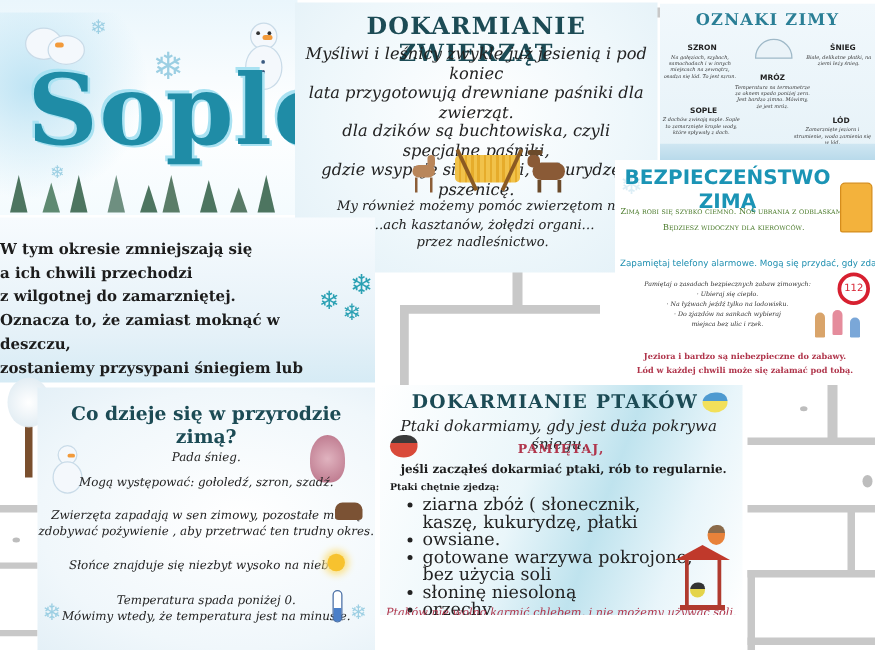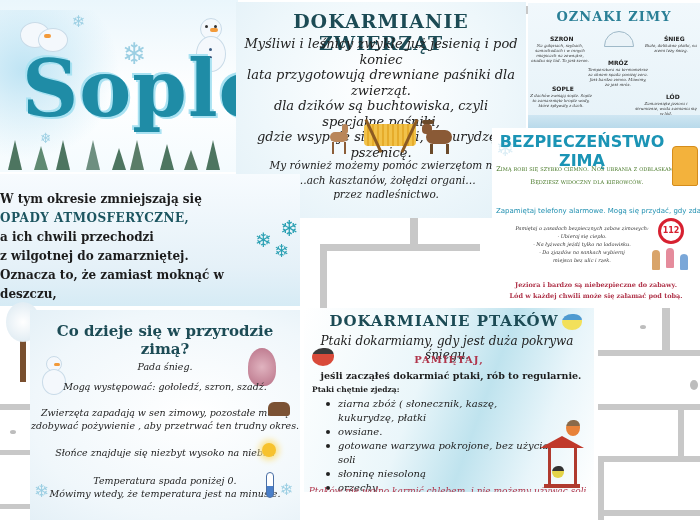--- a/index.html
+++ b/index.html
@@ -89,23 +89,23 @@
     position: absolute; top: 4px; left: 0; width: 180px; text-align: center;
     font-family: "DejaVu Sans", sans-serif; font-weight: bold; font-size: 16px;
     color: #1b94b5; letter-spacing: 0px;
   }
   .bz-sub { position: absolute; left: 0; width: 190px; text-align: center; font-family: "DejaVu Serif", serif; font-size: 6.5px; color: #4a7a2a; font-variant: small-caps; }
   .bz-alarm { position: absolute; top: 79px; left: 4px; width: 204px; font-family: "DejaVu Sans", sans-serif; font-size: 7px; color: #1f8fb0; white-space: nowrap; }
   .bz-rules { position: absolute; top: 96px; left: 20px; width: 140px; font-family: "DejaVu Serif", serif; font-style: italic; font-size: 5px; line-height: 8px; color: #333; text-align: center; }
   .bz-warn { position: absolute; left: 0; width: 208px; text-align: center; font-family: "DejaVu Serif", serif; font-weight: bold; font-size: 6.5px; color: #b0354b; }
   .vest { position: absolute; left: 180px; top: 18px; width: 26px; height: 40px; background: #f3b23c; border-radius: 4px 4px 2px 2px; border: 1px solid #d58d1c; }
   .phone112 {
-    position: absolute; left: 166px; top: 90px; width: 26px; height: 26px; border-radius: 50%;
+    position: absolute; left: 178px; top: 90px; width: 26px; height: 26px; border-radius: 50%;
     border: 3px solid #d72030; background: #fff; color: #d72030;
-    font-family: "DejaVu Sans", sans-serif; font-weight: bold; font-size: 8px; text-align: center; line-height: 20px;
+    font-family: "DejaVu Sans", sans-serif; font-weight: normal; font-size: 8px; text-align: center; line-height: 20px;
   }
   .skaters { position: absolute; left: 160px; top: 118px; width: 40px; height: 28px; }
   .skater { position: absolute; width: 8px; height: 20px; border-radius: 4px 4px 1px 1px; }
 
   
   .opady-card {
     left: 0; top: 174px; width: 300px; height: 132px;
     background: linear-gradient(180deg, #f7fbfe 0%, #e5f1f8 70%, #d6ebf5 100%);
   }
   .op-text {
@@ -132,21 +132,21 @@
   .ptakow-card {
     left: 304px; top: 308px; width: 290px; height: 184px;
     background: linear-gradient(110deg, #ffffff 0%, #eaf6fa 40%, #bfe3ee 60%, #e8f5fa 80%, #ffffff 100%);
   }
   .pt-heading { position: absolute; top: 4px; left: 0; width: 280px; font-size: 15px; }
   .pt-intro { position: absolute; top: 26px; left: 8px; width: 270px; font-size: 12px; }
   .pt-pamietaj { position: absolute; top: 46px; left: 0; width: 290px; text-align: center; font-family: "DejaVu Serif", serif; font-weight: bold; font-size: 10px; color: #b0354b; letter-spacing: 1px; }
   .pt-rule { position: absolute; top: 62px; left: 4px; width: 286px; text-align: center; font-family: "DejaVu Serif", serif; font-weight: bold; font-size: 9.5px; color: #1c1c1c; }
   .pt-eat { position: absolute; top: 77px; left: 8px; font-family: "DejaVu Serif", serif; font-weight: bold; font-size: 7.5px; color: #1c1c1c; }
   .pt-list { position: absolute; top: 89px; left: 22px; width: 230px; list-style: none; }
-  .pt-list li { position: relative; font-family: "DejaVu Serif", serif; font-style: italic; font-size: 10px; line-height: 14px; color: #222; padding-left: 12px; }
+  .pt-list li { position: relative; font-family: "DejaVu Serif", serif; font-size: 14px; line-height: 14px; color: #222; padding-left: 12px; }
   .pt-list li::before { content: ""; position: absolute; left: 0; top: 5px; width: 4px; height: 4px; border-radius: 50%; background: #222; }
   .pt-warn { position: absolute; left: 0; width: 290px; text-align: center; font-family: "DejaVu Serif", serif; font-style: italic; font-size: 9px; color: #b0354b; }
   .bird { position: absolute; border-radius: 50% 40% 50% 50%; }
   .feeder-roof { position: absolute; left: 236px; top: 128px; width: 0; height: 0; border-left: 22px solid transparent; border-right: 22px solid transparent; border-bottom: 12px solid #c0392b; }
   .feeder-post { position: absolute; width: 3px; background: #b03a2e; }
   .feeder-base { position: absolute; left: 240px; top: 176px; width: 36px; height: 4px; background: #b03a2e; }
 </style>
 </head>
 <body>
 
@@ -278,21 +278,20 @@
     <div class="skater" style="left:14px;top:2px;background:#e58c9c;"></div>
     <div class="skater" style="left:28px;top:8px;height:16px;background:#7aa7d8;"></div>
   </div>
   <div class="bz-warn" style="top:153px;">Jeziora i bardzo są niebezpieczne do zabawy.</div>
   <div class="bz-warn" style="top:164px;">Lód w każdej chwili może się załamać pod tobą.</div>
 </div>
 
 <div class="card opady-card">
   <div class="op-text">
     <div>W tym okresie zmniejszają się</div>
-    <div class="hl">OPADY ATMOSFERYCZNE,</div>
     <div>a ich chwili przechodzi</div>
     <div>z wilgotnej do zamarzniętej.</div>
     <div>Oznacza to, że zamiast moknąć w deszczu,</div>
     <div>zostaniemy przysypani śniegiem lub gradem.</div>
   </div>
   <span class="teal-flake" style="left:255px;top:54px;font-size:20px;">❄</span>
   <span class="teal-flake" style="left:280px;top:42px;font-size:22px;">❄</span>
   <span class="teal-flake" style="left:274px;top:66px;font-size:18px;">❄</span>
 </div>
 

